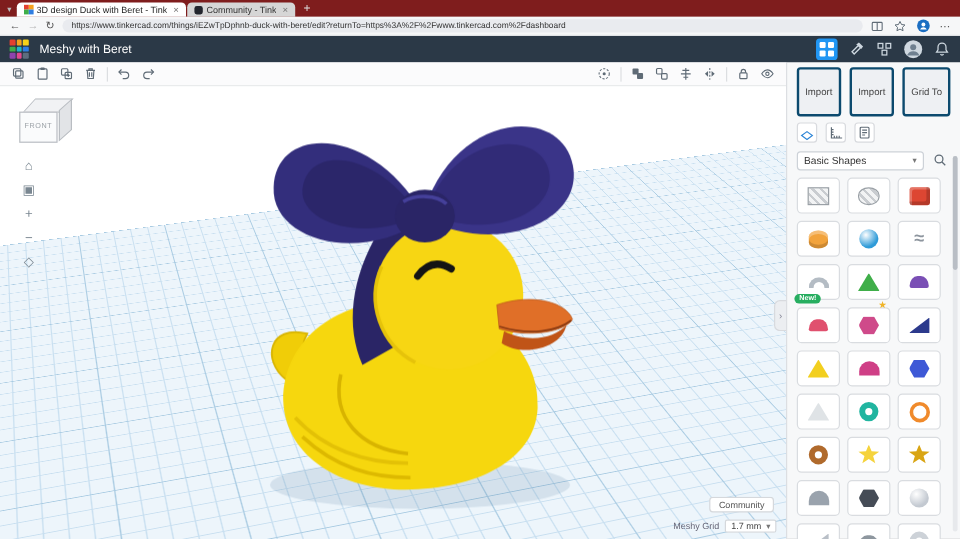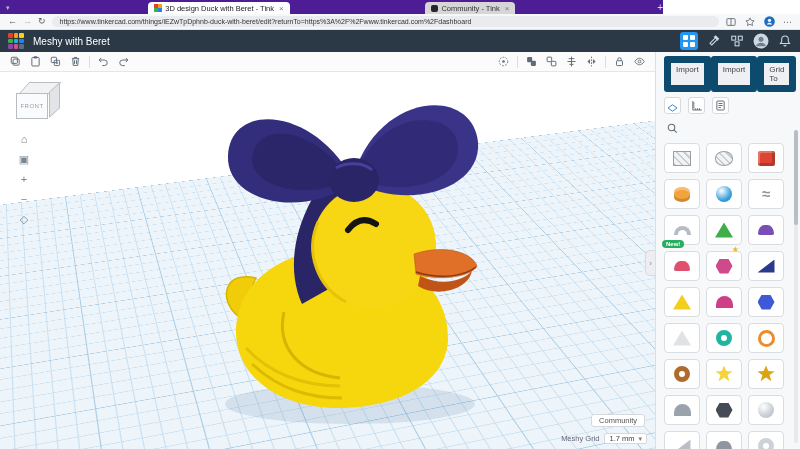--- a/index.html
+++ b/index.html
@@ -1,21 +1,21 @@
 <!DOCTYPE html>
 <html style="--accent: #2196f3;"><head>
 <meta charset="utf-8">
 <style>
   :root{ --accent:#2196f3; }
   *{margin:0;padding:0;box-sizing:border-box;}
   html,body{width:800px;height:449px;overflow:hidden;font-family:"Liberation Sans",sans-serif;background:#222;}
   .screen{position:relative;width:800px;height:449px;background:#fff;overflow:hidden;}
 
   
-  .tabstrip{position:absolute;left:0;top:0;width:663px;height:14px;background:#4c1d95;display:flex;align-items:flex-end;padding-left:4px;justify-content:space-between;}
+  .tabstrip{position:absolute;left:0;top:0;width:800px;height:14px;background:#7f1d1d;display:flex;align-items:flex-end;padding-left:4px;}
   .ts-menu{color:#bbb;font-size:7px;margin:0 4px 2px 2px;}
   .tab{height:12px;display:flex;align-items:center;gap:3px;padding:0 6px;font-size:7.5px;color:#222;border-radius:4px 4px 0 0;white-space:nowrap;overflow:hidden;}
   .tab.active{background:#fff;}
   .tab.inactive{background:#d6d6d6;color:#333;margin-left:1px;}
   .tab-label{max-width:118px;overflow:hidden;text-overflow:ellipsis;}
   .tab-close{font-size:8px;color:#777;padding-left:2px;}
   .favicon-grid{display:grid;grid-template-columns:4px 4px;grid-auto-rows:4px;width:8px;height:8px;flex:none;}
   .favicon-grid span{display:block;}
   .fav-meshy{width:7px;height:7px;background:#23262e;border-radius:2px;flex:none;}
   .newtab{color:#ddd;font-size:10px;margin:0 0 1px 7px;line-height:1;}
@@ -65,21 +65,21 @@
 
   .settings-btn{position:absolute;right:10px;bottom:22px;background:#fff;border:1px solid #d5d8dc;border-radius:3px;font-size:7.5px;color:#555;padding:1px 7px;}
   .snap-row{position:absolute;right:8px;bottom:5px;display:flex;align-items:center;gap:5px;font-size:7.5px;color:#667;}
   .snap-select{background:#fff;border:1px solid #d5d8dc;border-radius:2px;padding:0 4px;font-size:7.5px;color:#444;display:flex;gap:4px;align-items:center;}
 
   .collapse-handle{position:absolute;right:145px;top:250px;width:10px;height:26px;background:#eceef1;border:1px solid #d8dade;border-right:none;border-radius:5px 0 0 5px;display:flex;align-items:center;justify-content:center;font-size:8px;color:#889;}
 
   
   .panel{position:absolute;right:0;top:52px;width:145px;bottom:0;background:#f7f8f9;border-left:1px solid #dcdee2;}
   .panel-actions{display:flex;justify-content:space-between;padding:4px 8px 2px 8px;}
-  .p-action{font-size:8px;color:#444;background:#eef0f3;border:7px solid #0c4a6e;border-radius:3px;padding:2px 5px;}
+  .p-action{font-size:8px;color:#444;background:#eef0f3;border:2px solid #0c4a6e;border-radius:3px;padding:14px 5px;}
   .panel-tools{display:flex;gap:7px;padding:3px 8px;}
   .p-tool{width:17px;height:17px;border:1px solid #d8dade;border-radius:3px;background:#fff;display:flex;align-items:center;justify-content:center;}
   .category-row{display:flex;align-items:center;gap:5px;padding:3px 8px 4px 8px;}
   .category-select{flex:1;background:#fff;border:1px solid #cdd2d8;border-radius:3px;font-size:8.5px;color:#333;padding:2px 5px;display:flex;justify-content:space-between;align-items:center;}
   .cat-chevron{font-size:7px;color:#777;}
   .search-btn{width:17px;height:17px;display:flex;align-items:center;justify-content:center;}
 
   .shapes-grid{display:grid;grid-template-columns:repeat(3,36px);gap:6px;padding:2px 4px 4px 8px;}
   .tile{width:36px;height:30px;background:#fff;border:1px solid #d9dce0;border-radius:4px;display:flex;align-items:center;justify-content:center;position:relative;}
   .glyph{display:block;}
@@ -369,20 +369,24 @@
           </svg>
       </span>
       <span class="p-tool">
         <svg width="13" height="13" viewBox="0 0 16 16" fill="none" stroke="#5f6b76" stroke-width="1.2">
             <rect x="3.5" y="2.5" width="9" height="11" rx="1"></rect>
             <path d="M5.5 5.5h5M5.5 8h5M5.5 10.5h3"></path>
           </svg>
       </span>
     </div>
     <div class="category-row">
+      <span class="category-select">
+        <span>Basic Shapes</span>
+        <span class="cat-chevron">▾</span>
+      </span>
       <span class="search-btn">
         <svg width="13" height="13" viewBox="0 0 16 16" fill="none" stroke="#5f6b76" stroke-width="1.3">
             <circle cx="6.8" cy="6.8" r="4"></circle>
             <path d="M9.8 9.8l3.4 3.4"></path>
           </svg>
       </span>
     </div>
     <div class="shapes-grid">
         <div class="tile">
           <span class="glyph g-hatch" style="--c: #d9d9d9;"></span>

